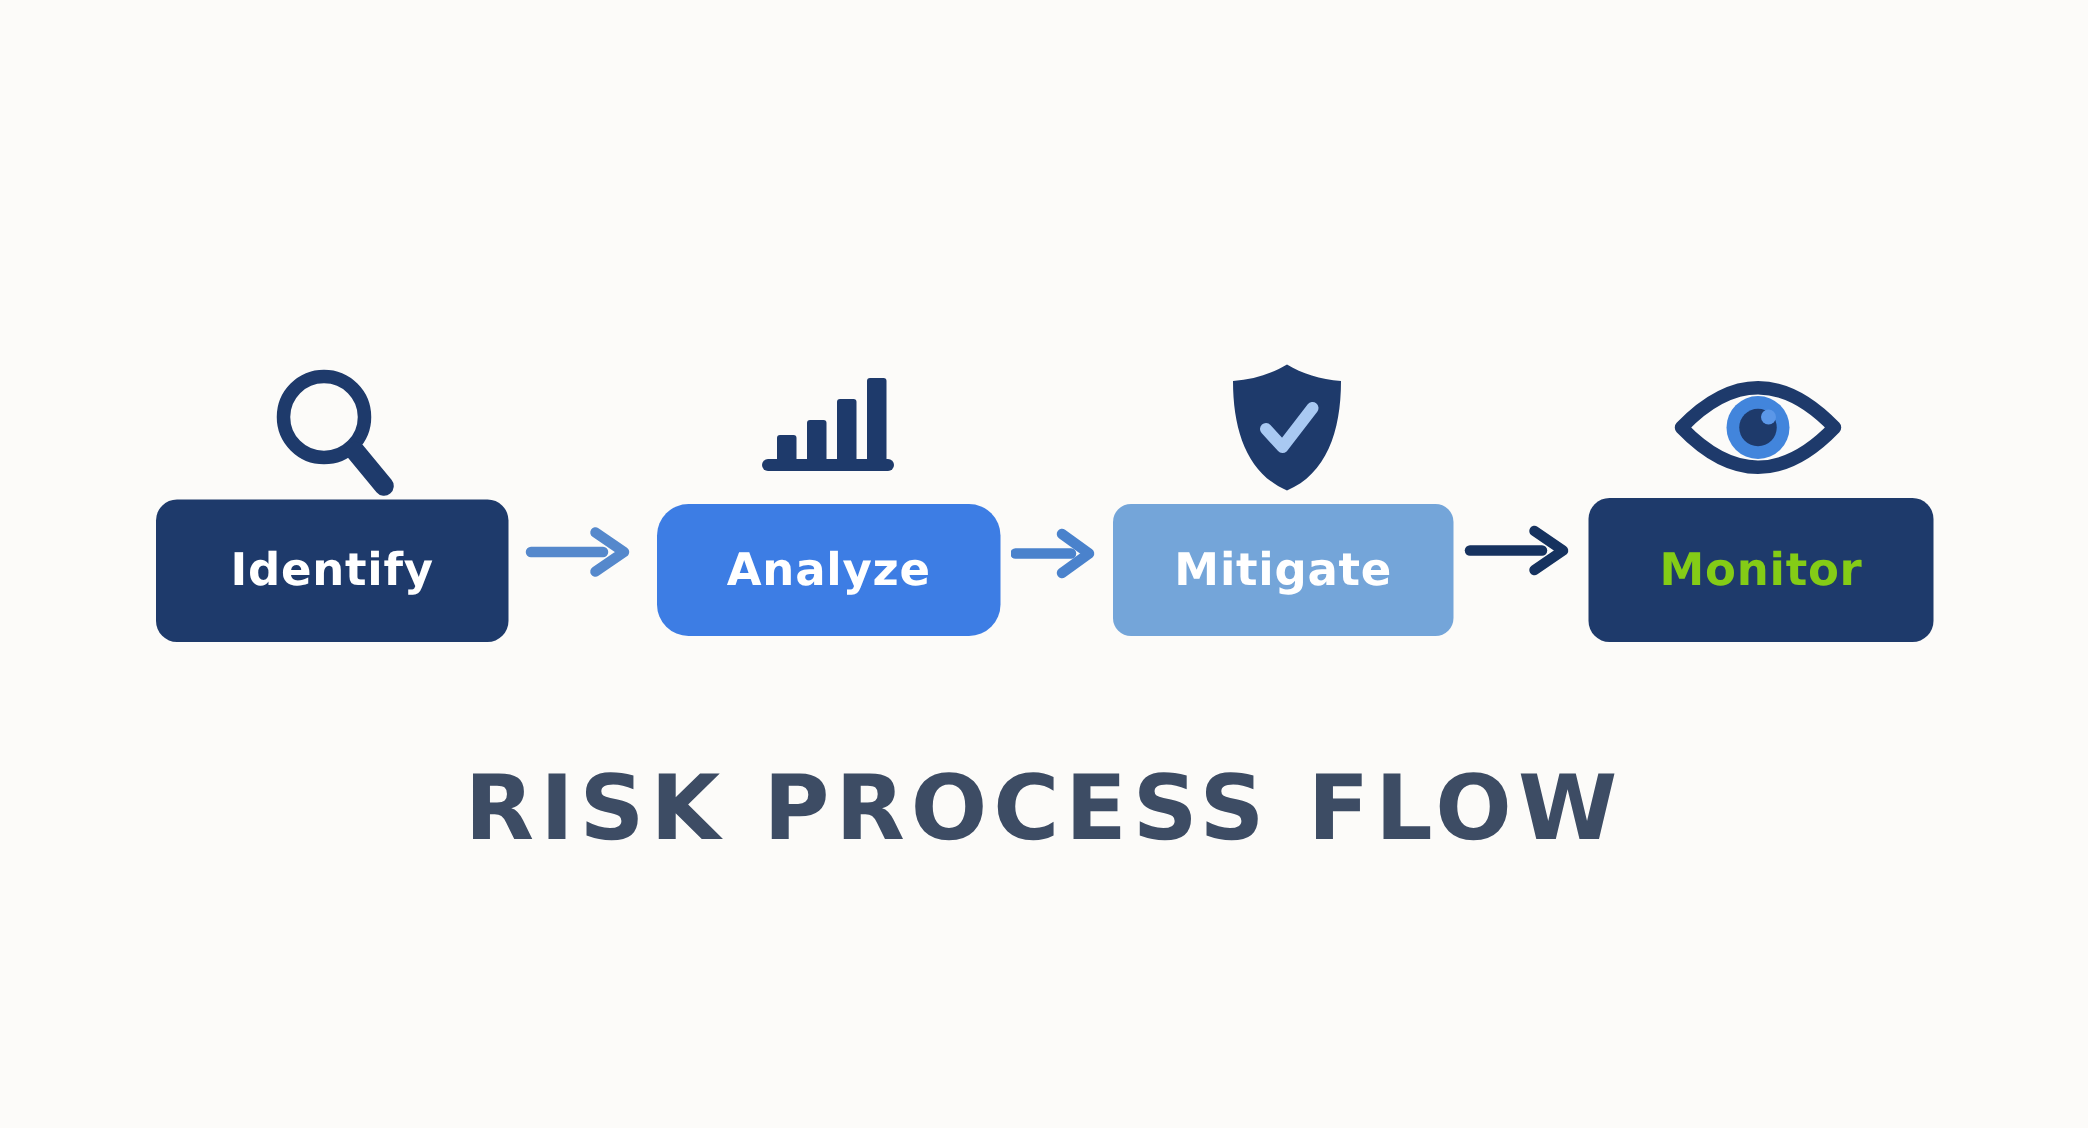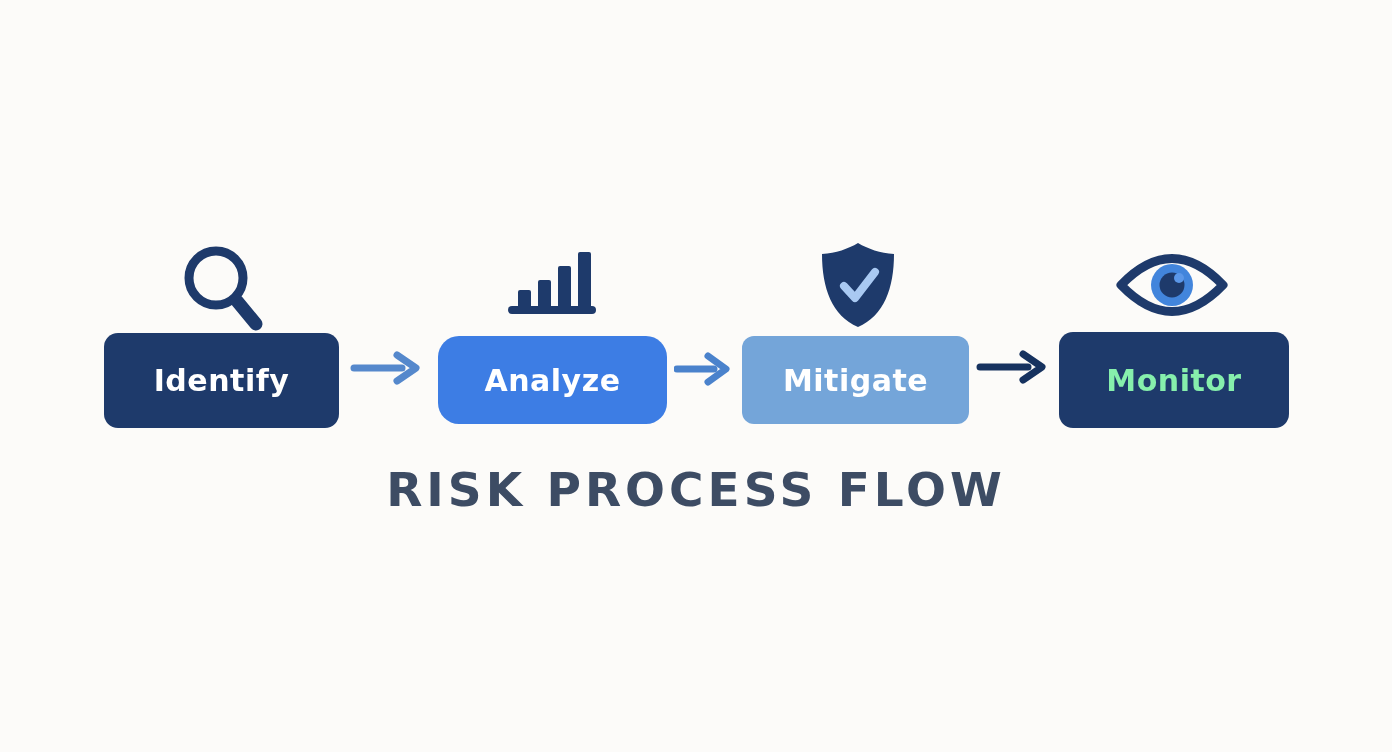--- a/index.html
+++ b/index.html
@@ -37,24 +37,24 @@
 
   .arrow { position: absolute; }
   #arrow-1 { left: 350px; top: 349px; width: 74px; height: 38px; }
   #arrow-2 { left: 674px; top: 350px; width: 60px; height: 38px; }
   #arrow-3 { left: 976px; top: 348px; width: 74px; height: 38px; }
   .arrow svg { display: block; width: 100%; height: 100%; }
 
   #diagram-title {
     position: absolute;
     left: 0;
-    top: 462px;
+    top: 504px;
     width: 100%;
     text-align: center;
-    font-size: 47px;
+    font-size: 60px;
     font-weight: bold;
     letter-spacing: 4px;
   }
 </style>
 </head>
 <body>
 
 <div id="canvas" style="background-color: rgb(252, 251, 249);">
 
   <div class="icon-wrap" id="icon-magnifier" style="color: rgb(30, 58, 107);">
@@ -112,19 +112,19 @@
   </div>
 
   <div class="icon-wrap" id="icon-eye" style="color: rgb(30, 58, 107);">
     <svg viewBox="0 0 112 70" xmlns="http://www.w3.org/2000/svg">
       <path d="M5 35 Q56 -18 107 35 Q56 88 5 35 Z" fill="none" stroke="currentColor" stroke-width="9" stroke-linejoin="round"></path>
       <circle cx="56" cy="35" r="21" style="fill: rgb(66, 133, 220);"></circle>
       <circle cx="56" cy="35" r="12.5" fill="currentColor"></circle>
       <circle cx="63" cy="28" r="5" style="fill: rgb(91, 151, 232);"></circle>
     </svg>
   </div>
-  <div class="step-box" id="box-monitor" style="background-color: rgb(30, 58, 107); color: #86efac;">
+  <div class="step-box" id="box-monitor" style="background-color: rgb(30, 58, 107); color: #84cc16;">
     <span>Monitor</span>
   </div>
 
   <div id="diagram-title" style="color: rgb(61, 76, 100);">RISK PROCESS FLOW</div>
 
 </div>
 
 </body></html>

